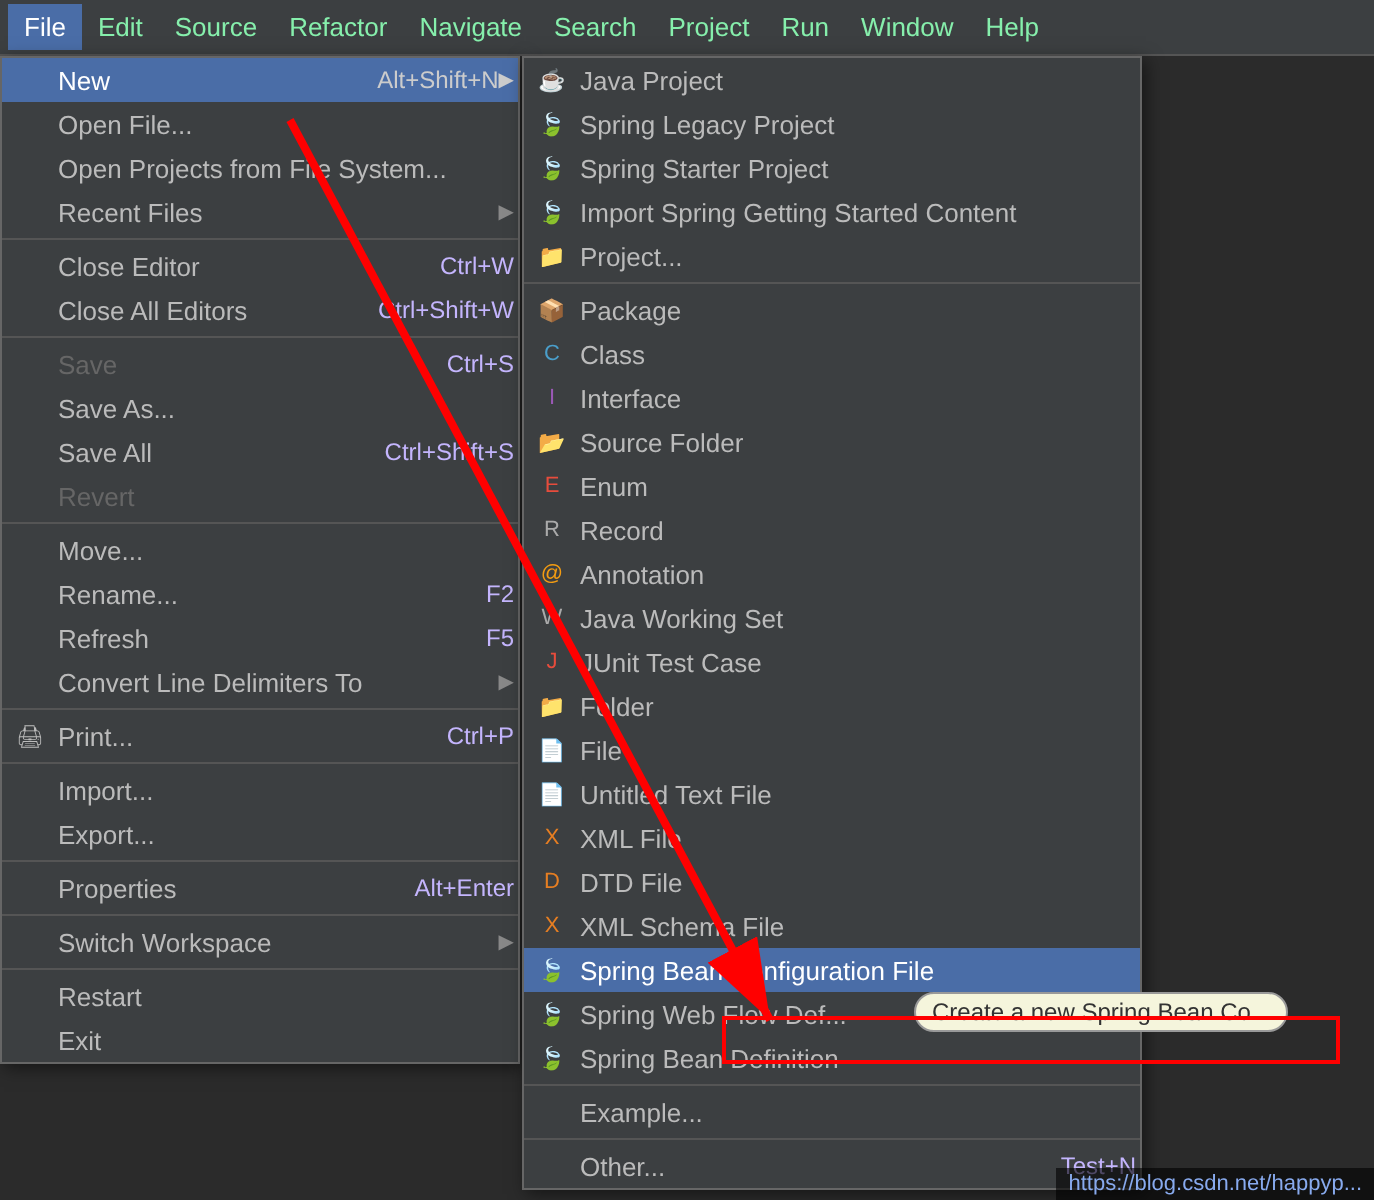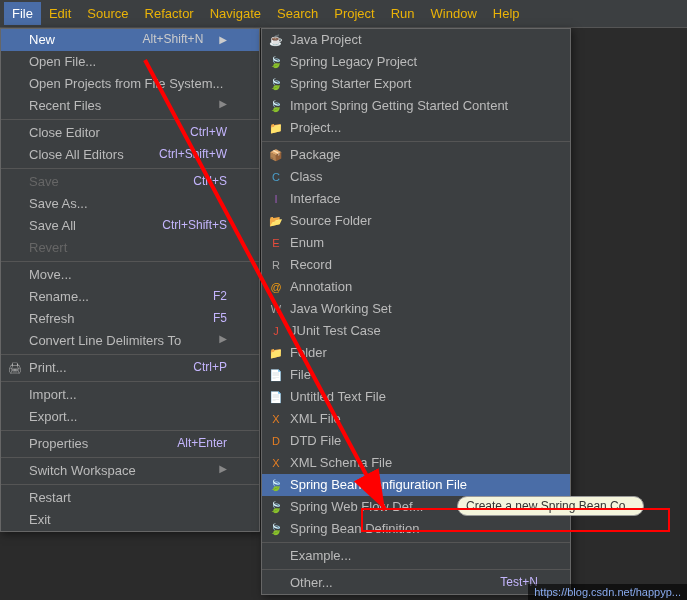--- a/index.html
+++ b/index.html
@@ -16,21 +16,21 @@
     
     .menubar {
       background: #3c3f41;
       display: flex;
       align-items: center;
       height: 28px;
       padding: 0 4px;
       border-bottom: 1px solid #555;
     }
     .menubar-item {
-      color: #eab308;
+      color: #86efac;
       padding: 4px 8px;
       cursor: pointer;
       font-size: 13px;
       white-space: nowrap;
     }
     .menubar-item.active {
       background: #4a6da7;
       color: white;
     }
 
@@ -57,23 +57,23 @@
     }
 
     .dropdown-new {
       left: 261px;
       top: 0;
       min-width: 310px;
     }
 
     .menu-item {
       display: flex;
-      align-items: flex-start;
+      align-items: center;
       justify-content: space-between;
-      padding: 3px 32px 3px 28px;
+      padding: 3px 2px 3px 28px;
       color: #bbbbbb;
       cursor: pointer;
       position: relative;
       white-space: nowrap;
       min-height: 22px;
     }
     .menu-item.highlighted {
       background: #4a6da7;
       color: white;
     }
@@ -203,21 +203,21 @@
 </div>
 
 <div class="background-content"></div>
 
 <div class="dropdown-container">
 
   <div class="dropdown dropdown-file">
 
     <div class="menu-item highlighted">
       <span>New</span>
-      <div style="display:flex;align-items:center;gap:16px">
+      <div style="display:flex;align-items:center;gap:0">
         <span class="menu-shortcut">Alt+Shift+N</span>
         <span class="menu-arrow">▶</span>
       </div>
     </div>
 
     <div class="menu-item">
       <span>Open File...</span>
     </div>
     <div class="menu-item">
       <span>Open Projects from File System...</span>
@@ -320,21 +320,21 @@
     <div class="menu-item">
       <span class="menu-icon icon-java">☕</span>
       <span>Java Project</span>
     </div>
     <div class="menu-item">
       <span class="menu-icon icon-spring">🍃</span>
       <span>Spring Legacy Project</span>
     </div>
     <div class="menu-item">
       <span class="menu-icon icon-spring">🍃</span>
-      <span>Spring Starter Export</span>
+      <span>Spring Starter Project</span>
     </div>
     <div class="menu-item">
       <span class="menu-icon icon-spring">🍃</span>
       <span>Import Spring Getting Started Content</span>
     </div>
     <div class="menu-item">
       <span class="menu-icon icon-folder">📁</span>
       <span>Project...</span>
     </div>
 

